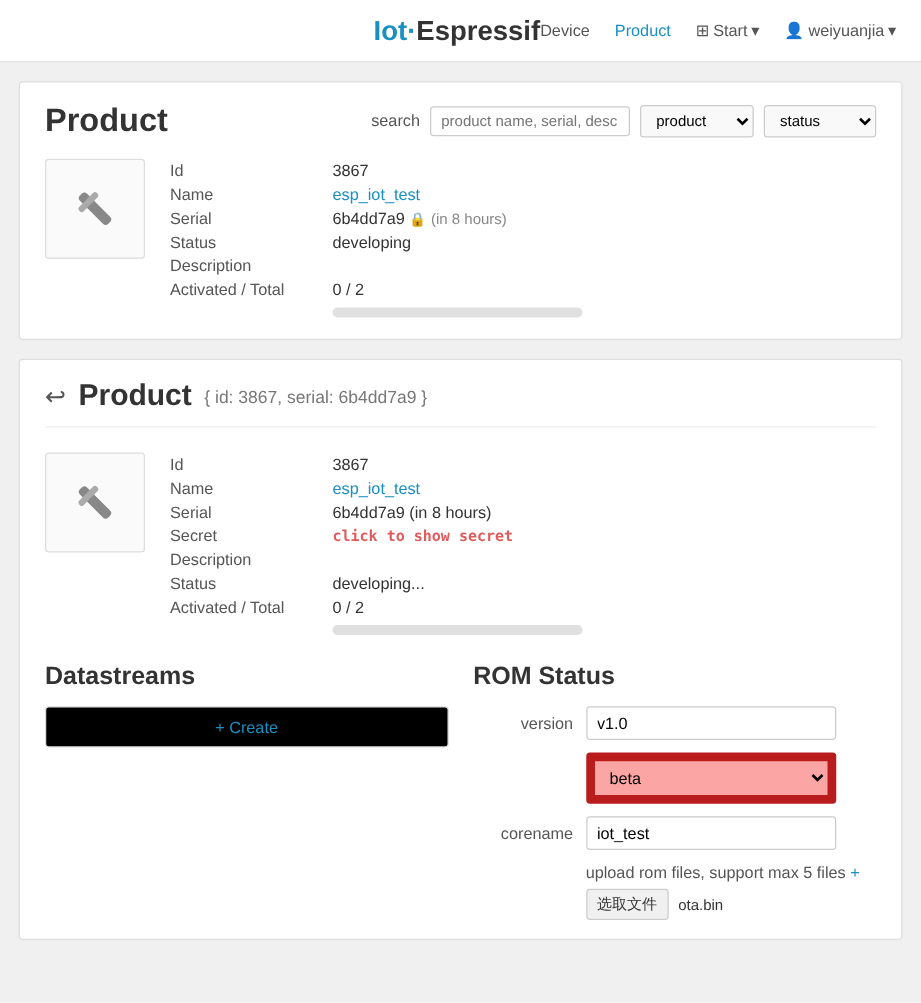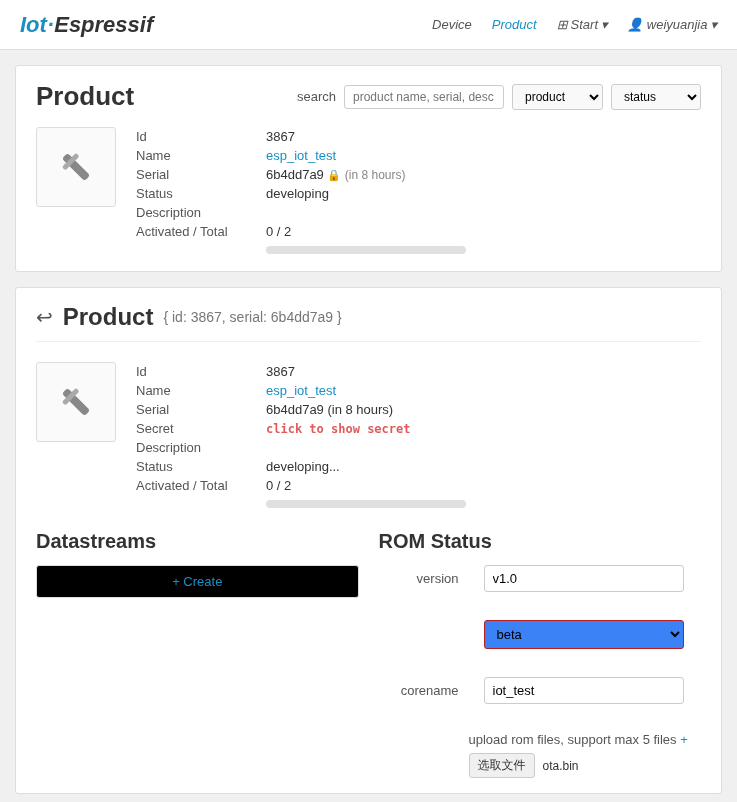--- a/index.html
+++ b/index.html
@@ -6,22 +6,21 @@
     body { font-family: Arial, sans-serif; font-size: 13px; background: #f0f0f0; color: #333; width: 737px; }
 
     
     .header {
       background: #fff;
       border-bottom: 1px solid #ddd;
       padding: 0 20px;
       height: 50px;
       display: flex;
       align-items: center;
-      justify-content: space-between;
-      font-style: italic;
+      justify-content: flex-end;
     }
     .logo {
       font-size: 22px;
       font-weight: bold;
       color: #1a8fc1;
     }
     .logo span { color: #333; }
     .nav-links {
       display: flex;
       align-items: center;
@@ -199,44 +198,44 @@
       font-size: 13px;
       background: none;
       border: none;
     }
 
     
     .rom-form { }
     .rom-form-row {
       display: flex;
       align-items: center;
-      margin-bottom: 28px;
-      gap: 25px;
+      margin-bottom: 10px;
+      gap: 10px;
     }
     .rom-label {
       width: 80px;
       text-align: right;
       color: #555;
       font-size: 13px;
     }
     .rom-input {
       border: 1px solid #ccc;
       border-radius: 3px;
       padding: 5px 8px;
       font-size: 13px;
       width: 200px;
     }
     .rom-select {
-      border: 1px solid #b91c1c;
+      border: 7px solid #b91c1c;
       border-radius: 3px;
       padding: 5px 20px 5px 8px;
       font-size: 13px;
       width: 200px;
       appearance: auto;
-      background: #3b82f6;
+      background: #fca5a5;
     }
     .rom-upload-text {
       color: #555;
       font-size: 13px;
       margin-bottom: 6px;
     }
     .upload-plus { color: #1a8fc1; }
     .file-row {
       display: flex;
       align-items: center;

